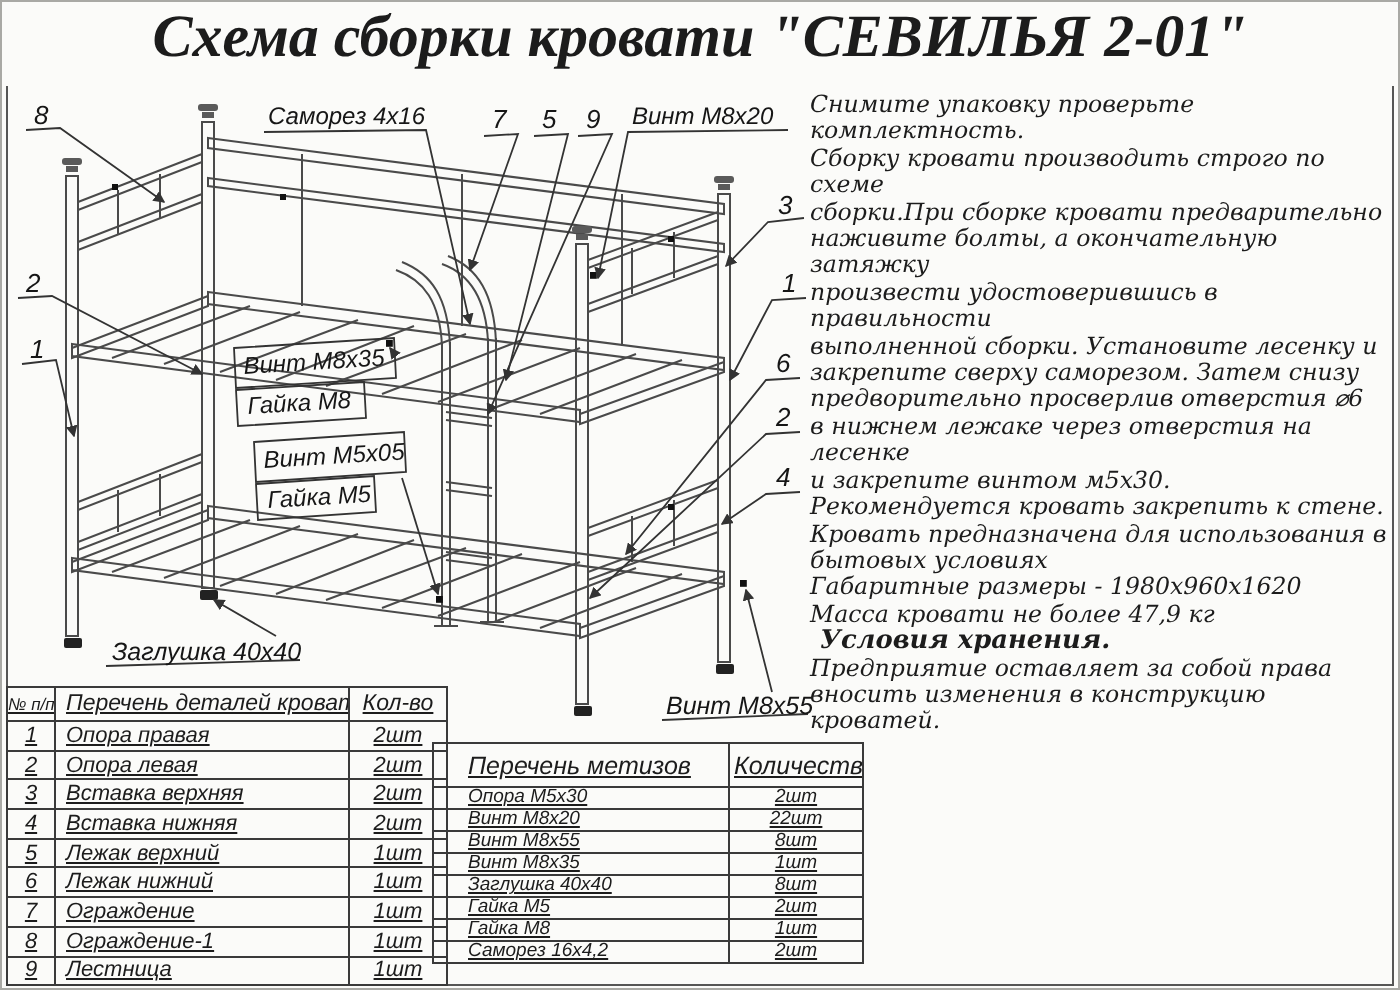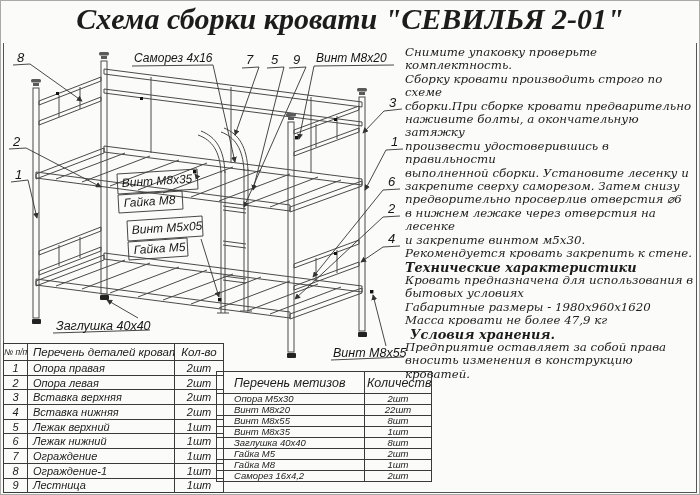--- a/index.html
+++ b/index.html
@@ -14,21 +14,21 @@
   svg.diagram text{font-family:"Liberation Sans",sans-serif;font-style:italic;fill:#161616;}
 
   .info{position:absolute;left:404px;top:45px;width:292px;
         font-family:"DejaVu Serif",serif;font-style:italic;font-size:11.8px;line-height:13.4px;}
   .info p{margin:0;}
   .info .h{font-weight:bold;font-size:12.9px;}
   .info .h.ind{padding-left:5px;}
   .info .b{white-space:pre-line;}
 
   table{border-collapse:collapse;table-layout:fixed;font-style:italic;}
-  th,td{border:1px solid #3a3a3a;overflow:hidden;white-space:nowrap;font-weight:normal;padding:0 2px;}
+  th,td{border:1px solid #3a3a3a;overflow:hidden;white-space:nowrap;font-weight:normal;padding:0 2px;text-decoration:underline;}
 
   .parts{position:absolute;left:2px;top:342px;width:211px;}
   .parts thead th{height:16px;font-size:11.5px;line-height:12px;}
   .parts thead th.c-num{font-size:8.5px;padding:0;}
   .parts td{height:13.7px;font-size:11px;line-height:12px;}
   .parts .c-num{width:23px;text-align:center;}
   .parts .c-name{width:139px;text-align:left;padding-left:5px;}
   .parts .c-qty{width:44px;text-align:center;}
 
   .hardware{position:absolute;left:215px;top:370px;width:194px;}
@@ -185,21 +185,20 @@
 Сборку кровати производить строго по схеме
 сборки.При сборке кровати предварительно
 наживите болты, а окончательную затяжку
 произвести удостоверившись в правильности
 выполненной сборки. Установите лесенку и
 закрепите сверху саморезом. Затем снизу
 предворительно просверлив отверстия ⌀6
 в нижнем лежаке через отверстия на лесенке
 и закрепите винтом м5х30.
 Рекомендуется кровать закрепить к стене.</p>
-    <p class="h">Технические характеристики</p>
     <p class="b">Кровать предназначена для использования в
 бытовых условиях
 Габаритные размеры - 1980х960х1620
 Масса кровати не более 47,9 кг</p>
     <p class="h ind">Условия хранения.</p>
     <p class="b">Предприятие оставляет за собой права
 вносить изменения в конструкцию кроватей.</p>
   </div>
 
   <table class="parts">

